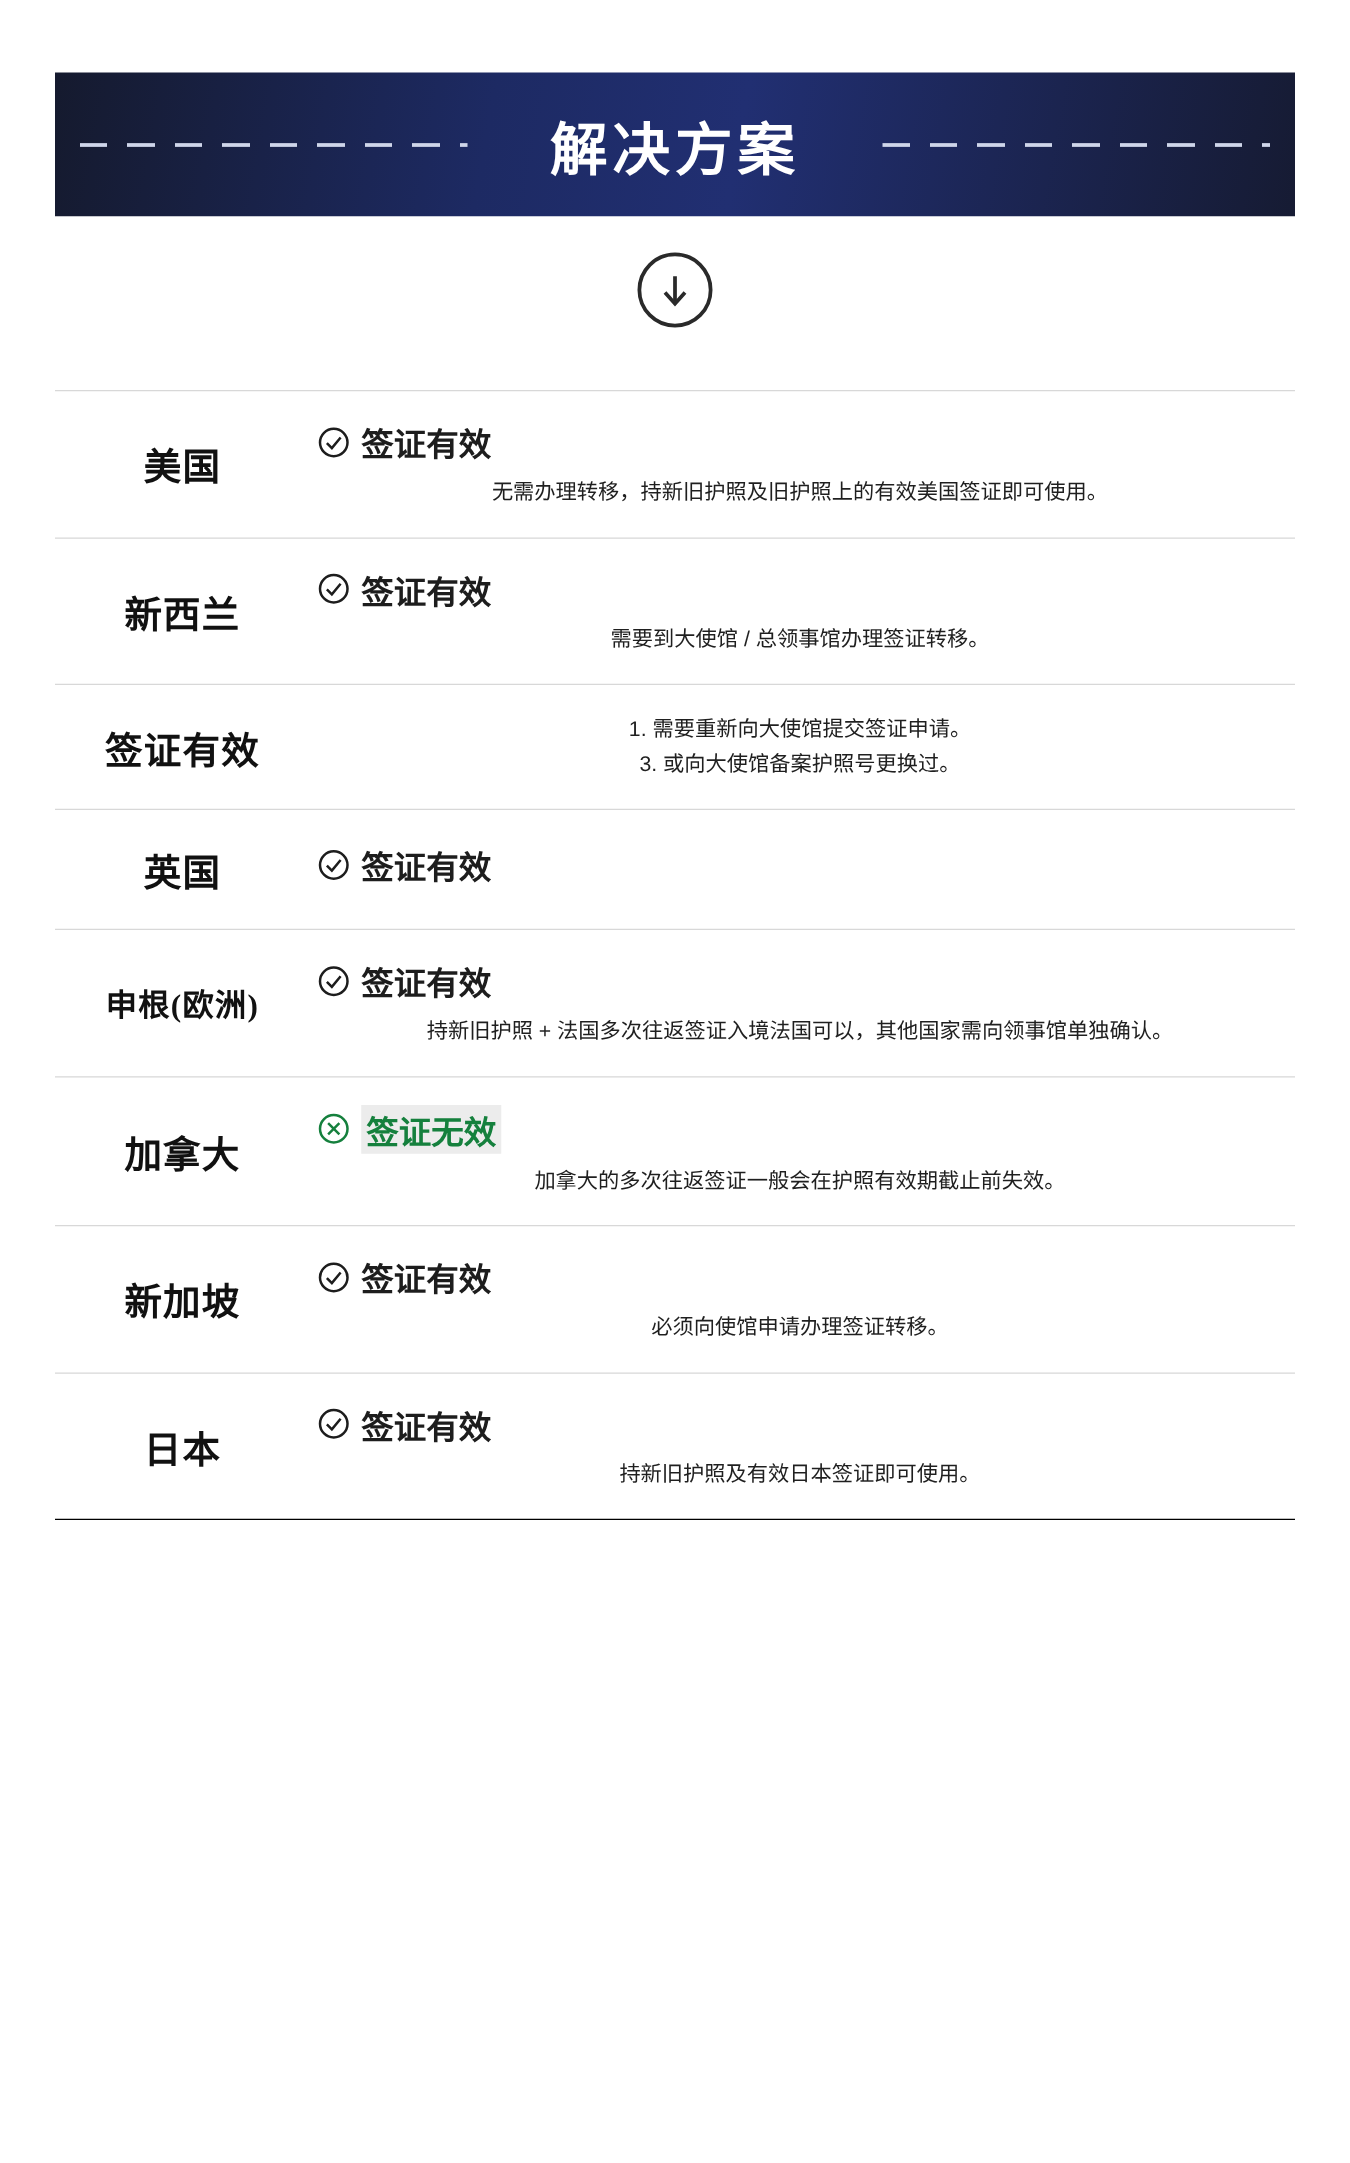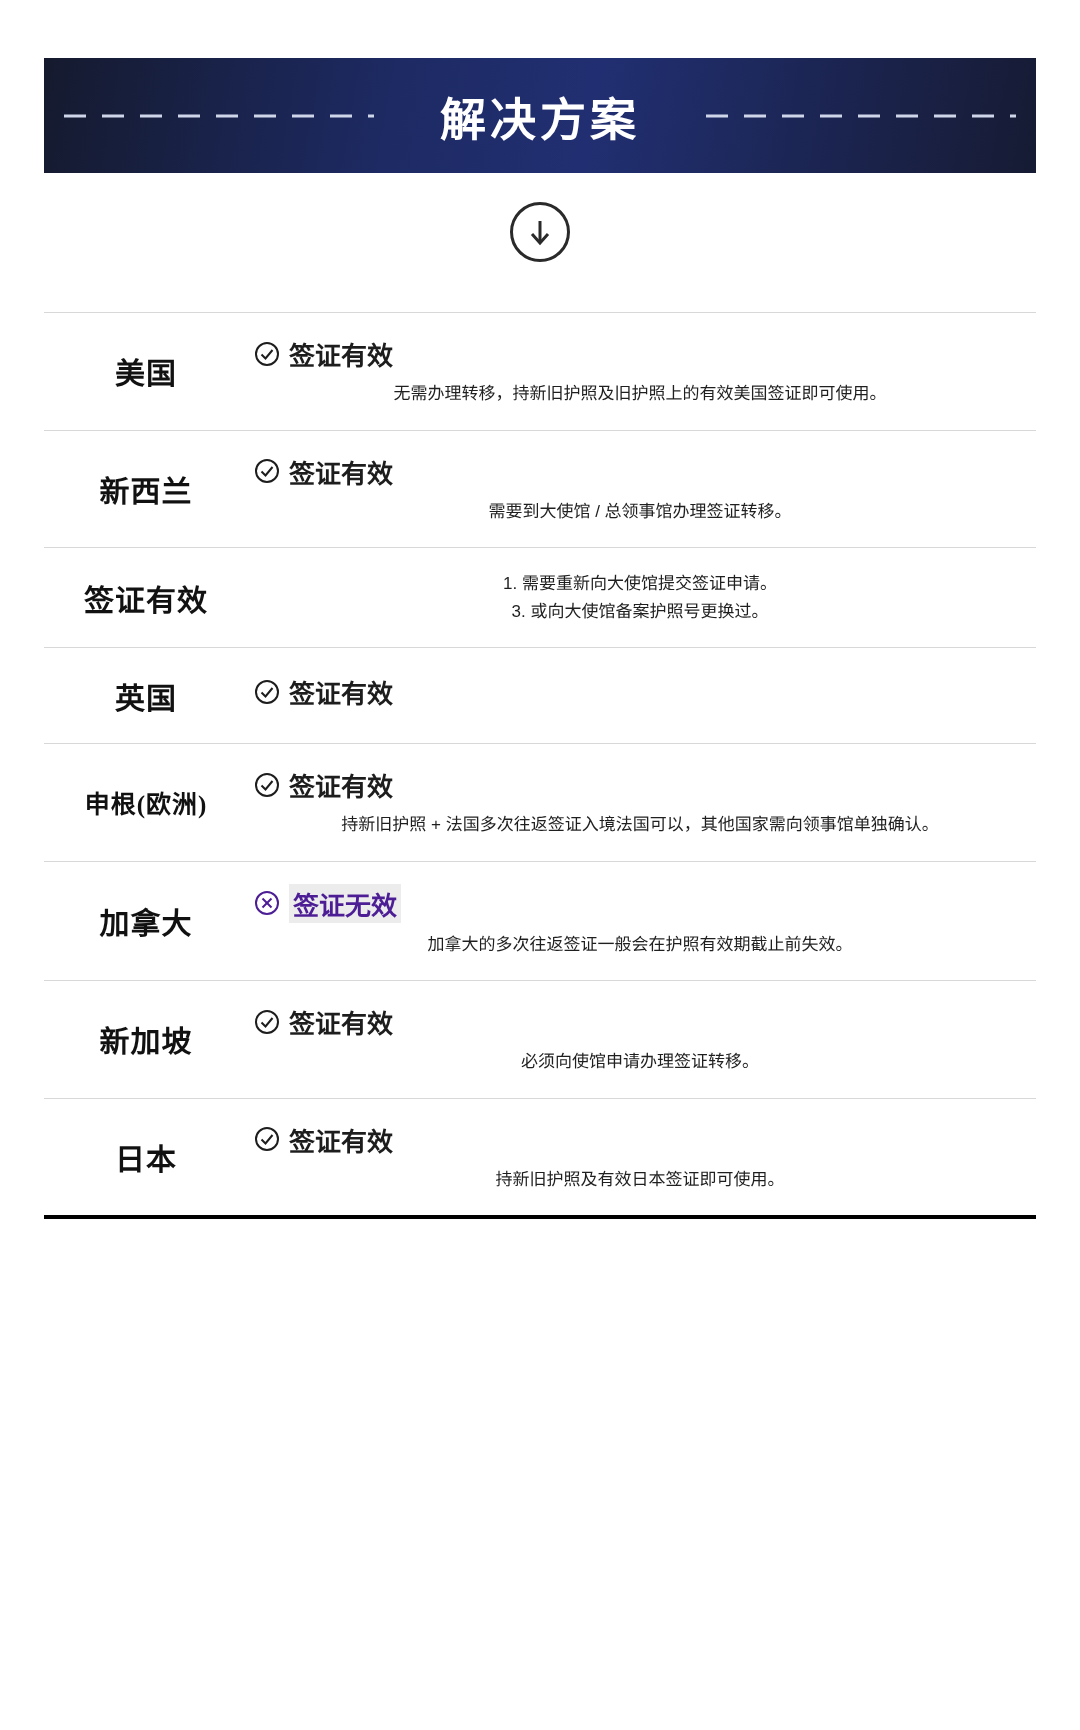--- a/index.html
+++ b/index.html
@@ -82,21 +82,21 @@
   
   .rows { width: 100%; margin-top: 21px; }
   .row {
     display: flex;
     align-items: center;
     border-top: 1px solid #d8d8d8;
     padding: 22px 0 22px 0;
     min-height: 96px;
     box-sizing: border-box;
   }
-  .row:last-child { border-bottom: 4px solid #000000; }
+  .row:last-child { border-bottom: 1px solid #000000; }
   .country {
     width: 210px;
     flex: 0 0 210px;
     text-align: center;
     font-size: 30px;
     font-weight: bold;
     color: #111111;
     letter-spacing: 1px;
     padding-right: 6px;
     box-sizing: border-box;
@@ -108,21 +108,21 @@
     text-align: center;
   }
   .status {
     display: flex;
     align-items: center;
     font-size: 26px;
     font-weight: bold;
     margin-bottom: 8px;
   }
   .status.valid { color: #1d1d1d; }
-  .status.invalid { color: #4c1d95; }
+  .status.invalid { color: #15803d; }
   .status-icon {
     display: inline-flex;
     margin-right: 9px;
   }
   .status-text.invalid-text {
     background: #ececec;
     padding: 1px 4px;
   }
   .lines { font-size: 17px; line-height: 1.62; color: #1f1f1f; }
   .line { }

